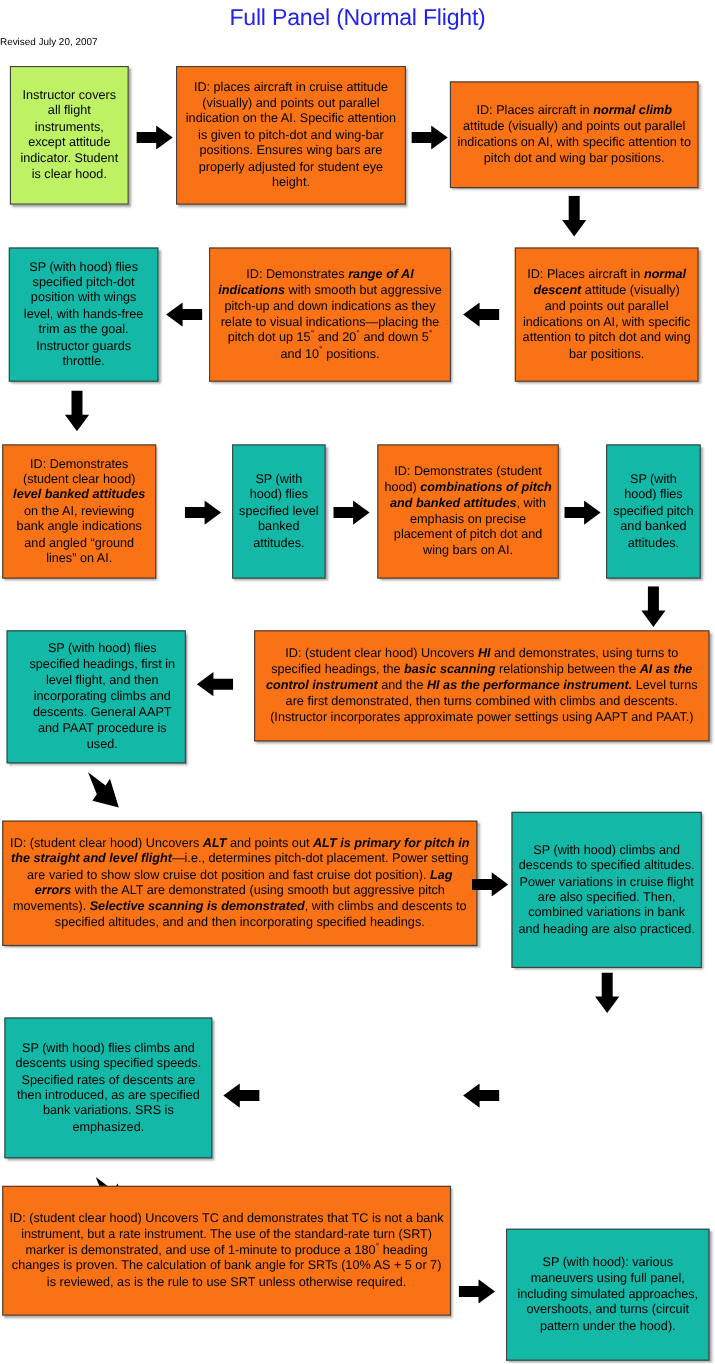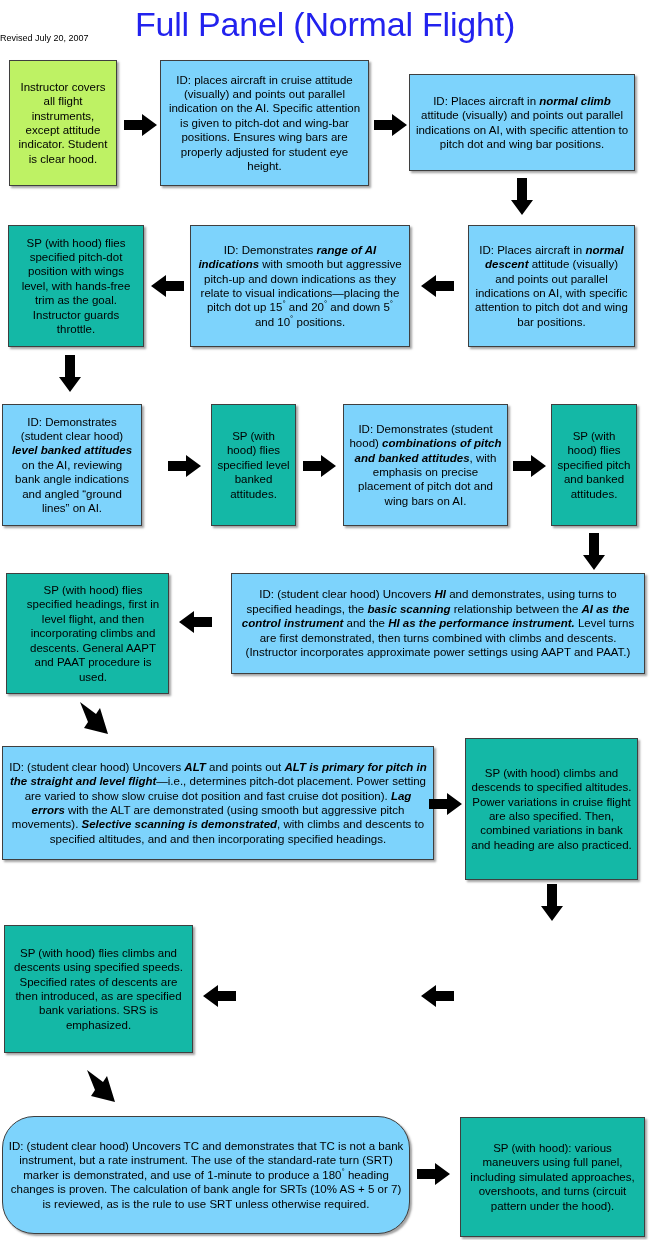--- a/index.html
+++ b/index.html
@@ -20,21 +20,21 @@
     width: 650px;
     height: 1240px;
   }
   .title {
     position: absolute;
     left: 0;
     top: 5px;
     width: 650px;
     text-align: center;
     color: #2222ee;
-    font-size: 34px;
+    font-size: 21px;
     font-weight: normal;
     letter-spacing: -0.2px;
   }
   .subtitle {
     position: absolute;
     left: 0;
     top: 33px;
     width: 650px;
     text-align: left;
     color: #000000;
@@ -48,21 +48,21 @@
     align-items: center;
     justify-content: center;
     text-align: center;
     color: #000000;
     font-size: 11.5px;
     line-height: 14.4px;
     padding: 3px 5px;
     box-shadow: 2px 2px 2px rgba(90,90,90,0.55);
   }
   .box > .inner { width: 100%; }
-  .blue  { background: #7dd3fc; }
+  .blue  { background: #f97316; }
   .green { background: #14b8a6; }
   .pink  { background: #bef264; }
   .box b { font-weight: bold; font-style: italic; }
   .deg { font-size: 8px; vertical-align: super; line-height: 0; }
   .arrow {
     position: absolute;
   }
   .arrow svg { display: block; }
 </style>
 </head>
@@ -230,21 +230,21 @@
   <div class="box green" style="left:4px; top:925px; width:189px; height:128px;">
     <div class="inner">SP (with hood) flies climbs and descents using specified speeds.  Specified rates of descents are then introduced, as are specified bank variations.  SRS is emphasized.</div>
   </div>
 
   <div class="arrow" style="left:85px; top:1068px;">
     <svg width="42" height="44" viewBox="0 0 42 44">
         <path d="M2 2 L18 14 L22 8 L30 34 L6 28 L10 22 Z" fill="#000"></path>
       </svg>
   </div>
 
-  <div class="box blue" style="left:2px; top:1116px; width:408px; height:118px;border-radius:32px;">
+  <div class="box blue" style="left:2px; top:1078px; width:408px; height:118px;">
     <div class="inner">ID: (student clear hood) Uncovers TC and demonstrates that TC is not a bank instrument, but a rate instrument.  The use of the standard-rate turn (SRT) marker is demonstrated, and use of 1-minute to produce a 180<span class="deg">°</span> heading changes is proven.  The calculation of bank angle for SRTs (10% AS + 5 or 7) is reviewed, as is the rule to use SRT unless otherwise required.</div>
   </div>
 
   <div class="arrow" style="left:417px; top:1163px;">
     <svg width="34" height="22" viewBox="0 0 34 22">
         <path d="M0 6 H18 V0 L33 11 L18 22 V16 H0 Z" fill="#000"></path>
       </svg>
   </div>
 
   <div class="box green" style="left:460px; top:1117px; width:185px; height:120px;">

